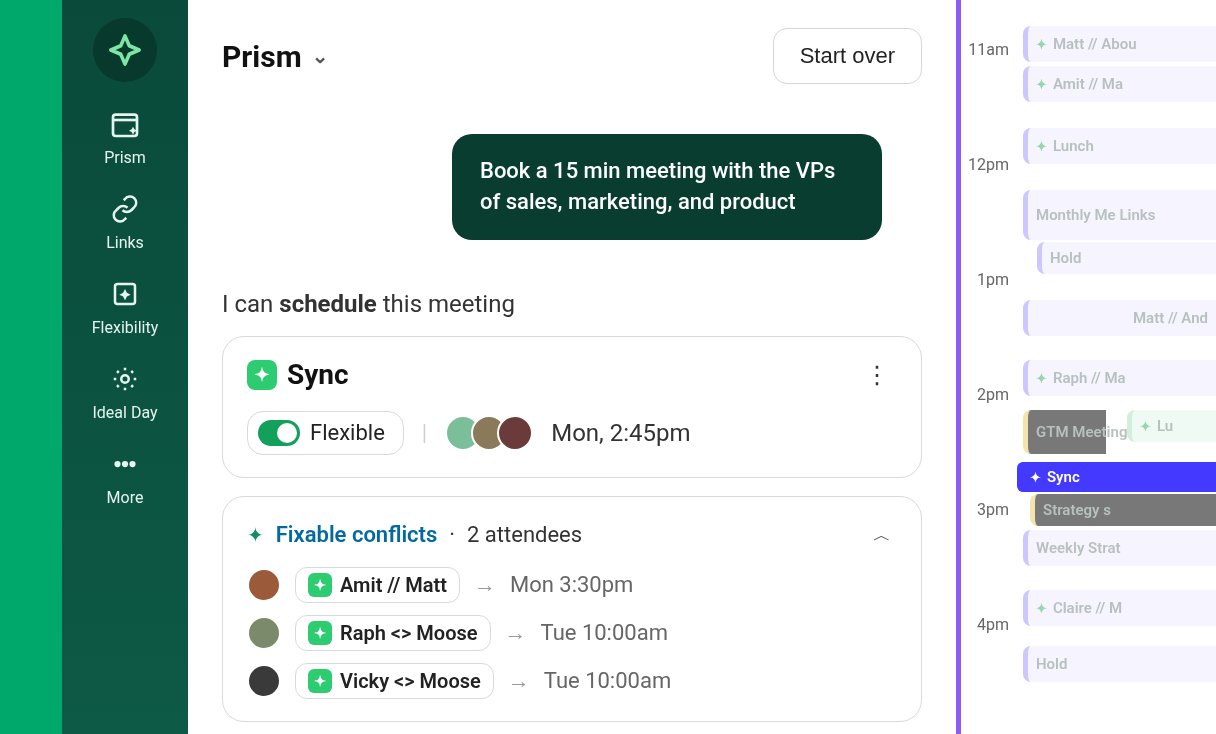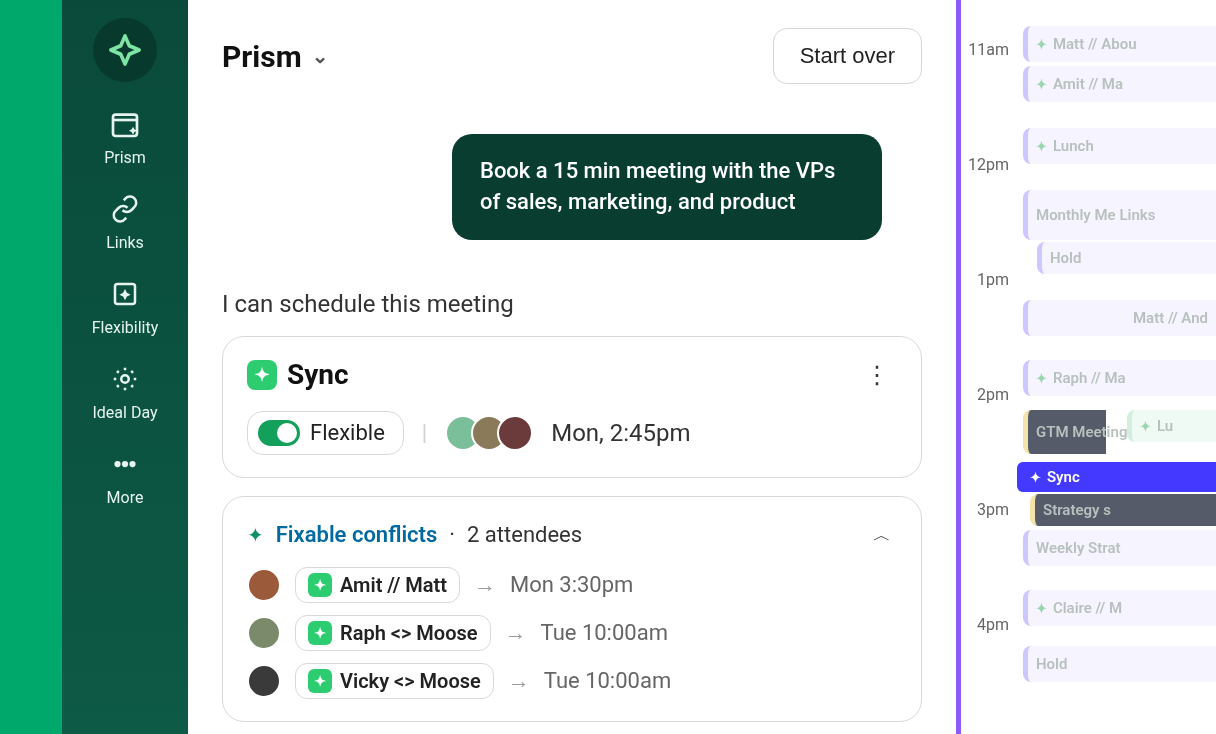--- a/index.html
+++ b/index.html
@@ -73,21 +73,21 @@
     max-width: 430px;
     background:#083d30; color:#fff;
     border-radius:20px;
     padding: 22px 28px;
     font-size:22px; font-weight:500; line-height:1.4;
   }
   .resp-line {
     margin-top: 50px;
     font-size:24px; color:#333;
   }
-  .resp-line .b { font-weight:400;text-align:center; }
+  .resp-line .b { font-weight:700;text-align:center; }
   .card {
     border:1px solid #d9d9d9; border-radius:22px;
     padding:20px 24px 22px;
     margin-top:18px;
   }
   .sync-head {
     display:flex; align-items:center; justify-content:space-between;
   }
   .sync-title {
     font-size:28px; font-weight:700; color:#111;
@@ -162,21 +162,21 @@
     padding:4px 8px;
     font-size:15px;font-weight:600;
     color:#9aa7a2;
     border-left:5px solid #b9b0ff;
     background:#f3f1ff;
     white-space:nowrap;
     display:flex;align-items:center;gap:6px;
     opacity:0.7;
   }
   .event.green{border-left-color:#bfe8cf;background:#eaf8f0;}
-  .event.yellow{border-left-color:#f0d98a;background:#0f172a;text-align:center;}
+  .event.yellow{border-left-color:#f0d98a;background:#404040;text-align:center;}
   .event.highlight{
     background:#4339ff;border-left-color:#4339ff;color:#fff;opacity:1;
     border-radius:6px 0 0 6px;
   }
   .spk{color:#6fc48e;font-size:13px;}
   .event.highlight .spk{color:#fff;}
 </style>
 </head>
 <body>
 

